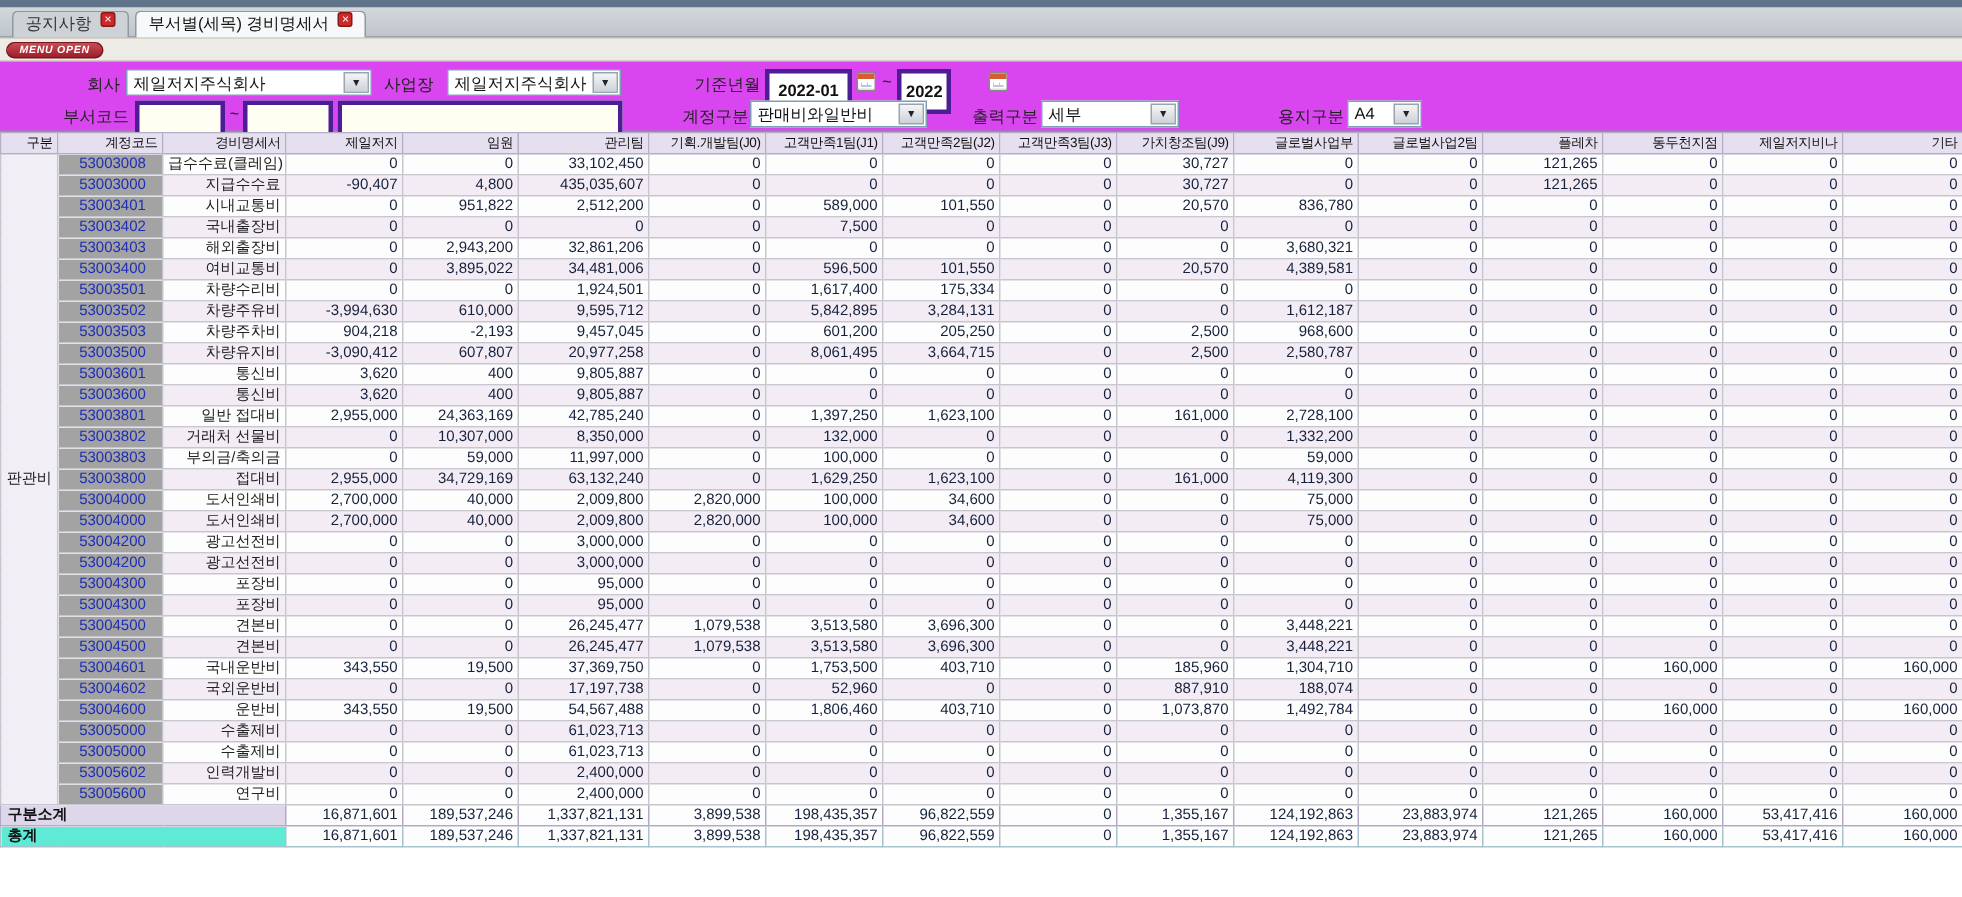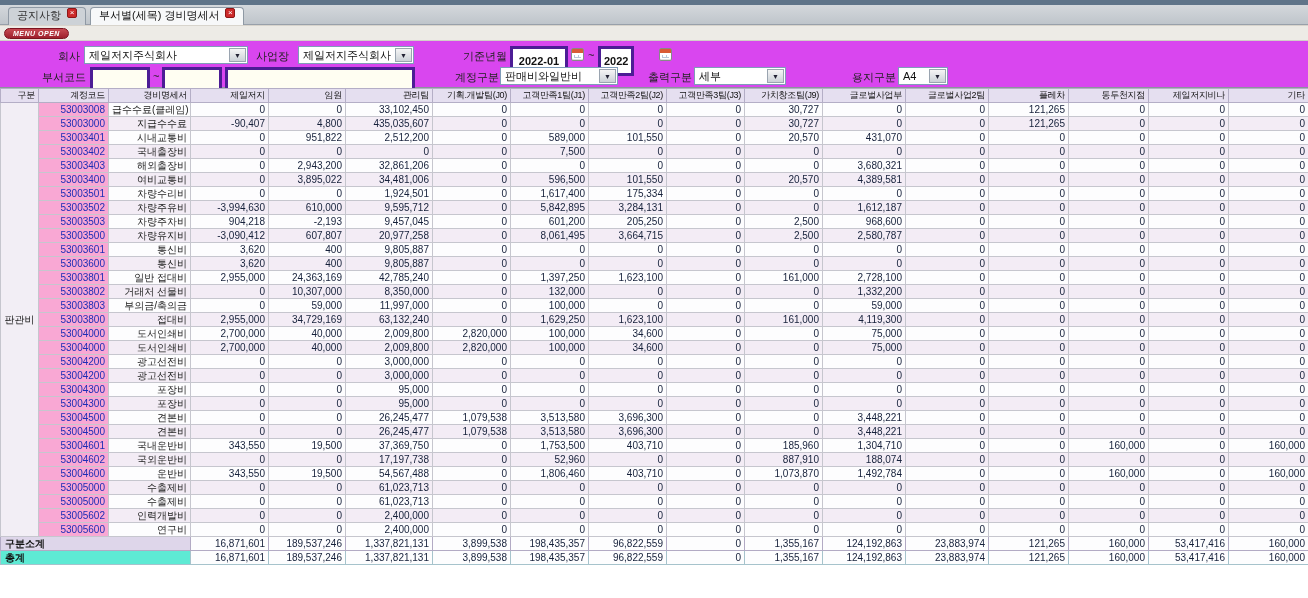--- a/index.html
+++ b/index.html
@@ -33,21 +33,21 @@
   .cal::after{content:"";position:absolute;left:2px;right:2px;top:6px;bottom:2px;
        background:repeating-linear-gradient(90deg,#b9c6d6 0 1px,transparent 1px 4px),
                   repeating-linear-gradient(0deg,#b9c6d6 0 1px,transparent 1px 3px)}
   .grid{position:absolute;left:0;top:88px;width:1308px;bottom:0;background:#fff;overflow:hidden}
   table{border-collapse:collapse;table-layout:fixed;width:1308px}
   th,td{border:1px solid #c6c6ce;font-size:10px;height:14px;line-height:13px;padding:0 3px;
         overflow:hidden;white-space:nowrap;color:#15203a}
   thead th{background:#e5dff0;border-color:#b4aec6;font-weight:normal;font-size:9px;letter-spacing:-.3px;
         text-align:right;color:#111}
   td.group{background:#f2eef5;text-align:center;vertical-align:middle;color:#111}
-  td.code{background:#f9a8d4;color:#1d2db5;text-align:right;padding-left:6px}
+  td.code{background:#a3a3a3;color:#1d2db5;text-align:center;padding-left:6px}
   td.name{text-align:right;color:#222}
   td.num{text-align:right}
   tr.alt td.name, tr.alt td.num{background:#f3ecf5}
   tr:not(.alt) td.name, tr:not(.alt) td.num{background:#fdfdfe}
   tr.subtotal td{background:#ded6ea;border-color:#b2aac4}
   tr.total td{background:#5eead4;border-color:#a6c3cc}
   td.flab{text-align:left;font-weight:bold;color:#111;padding-left:4px}
 </style>
 </head>
 <body>
@@ -190,21 +190,21 @@
             <td class="code">53003401</td>
             <td class="name">시내교통비</td>
             <td class="num">0</td>
             <td class="num">951,822</td>
             <td class="num">2,512,200</td>
             <td class="num">0</td>
             <td class="num">589,000</td>
             <td class="num">101,550</td>
             <td class="num">0</td>
             <td class="num">20,570</td>
-            <td class="num">431,070</td>
+            <td class="num">836,780</td>
             <td class="num">0</td>
             <td class="num">0</td>
             <td class="num">0</td>
             <td class="num">0</td>
             <td class="num">0</td>
           </tr>
           <tr class="alt">
             <td class="code">53003402</td>
             <td class="name">국내출장비</td>
             <td class="num">0</td>

